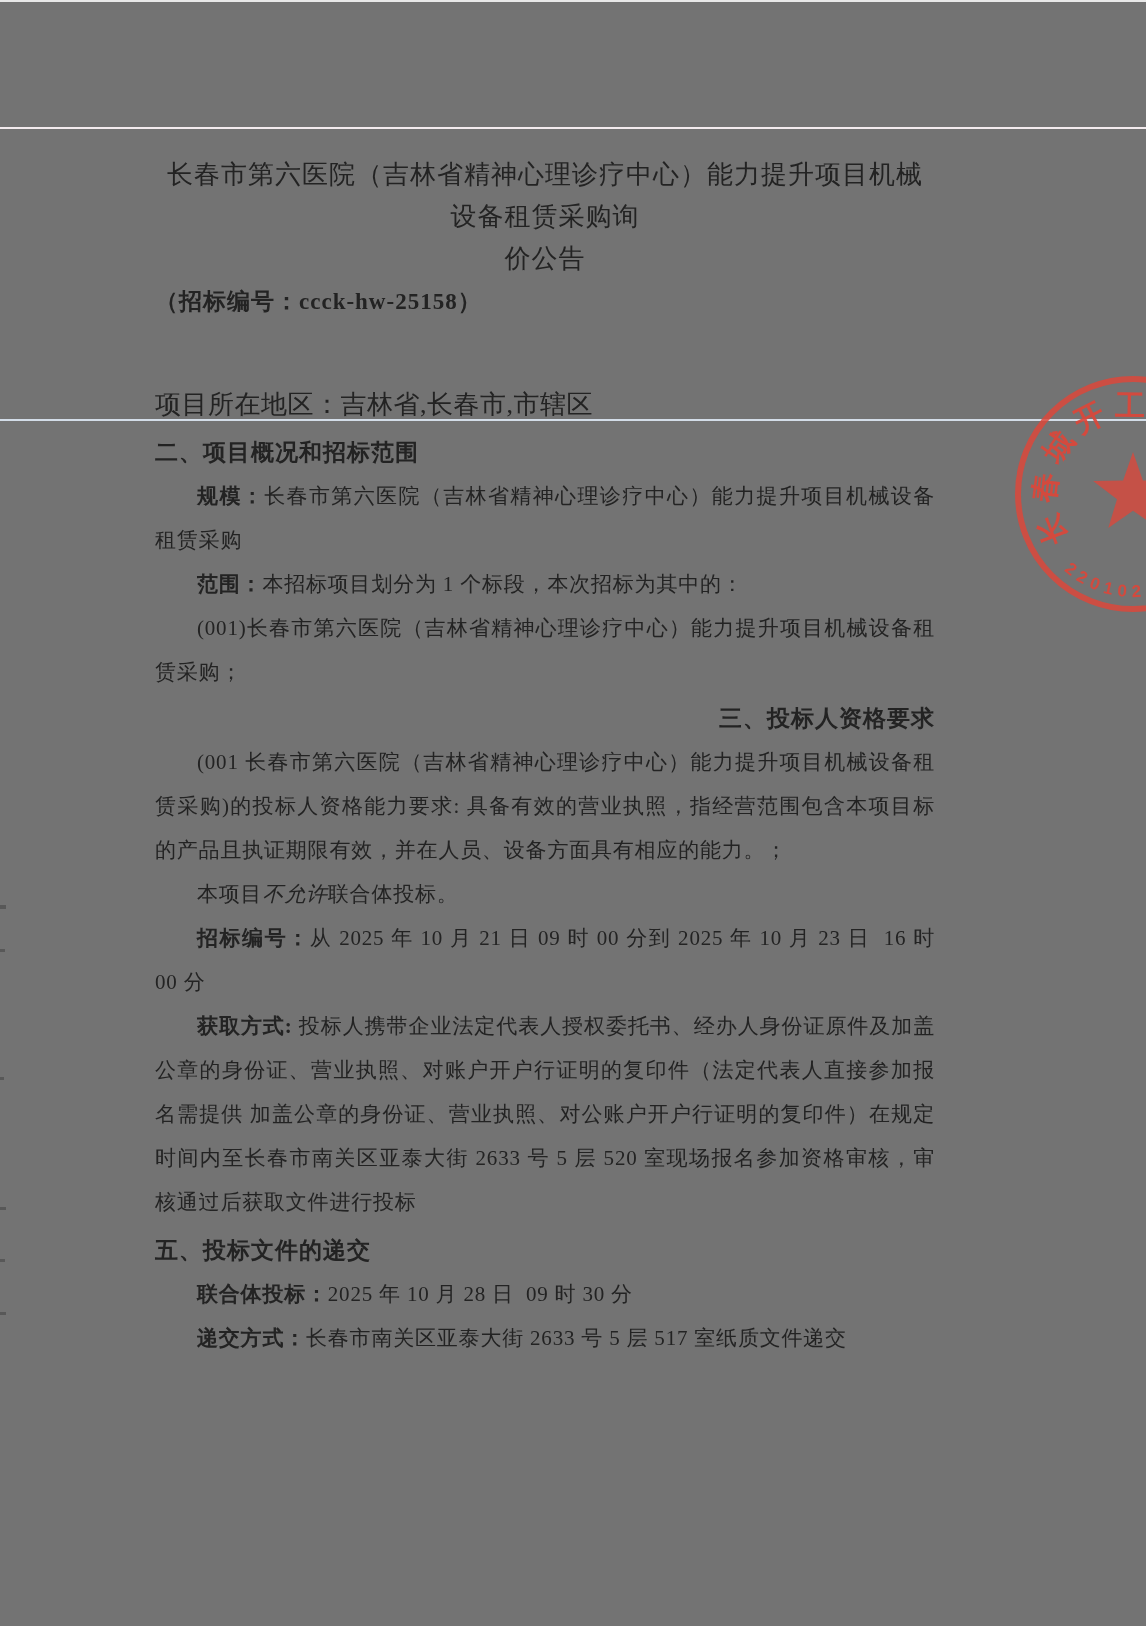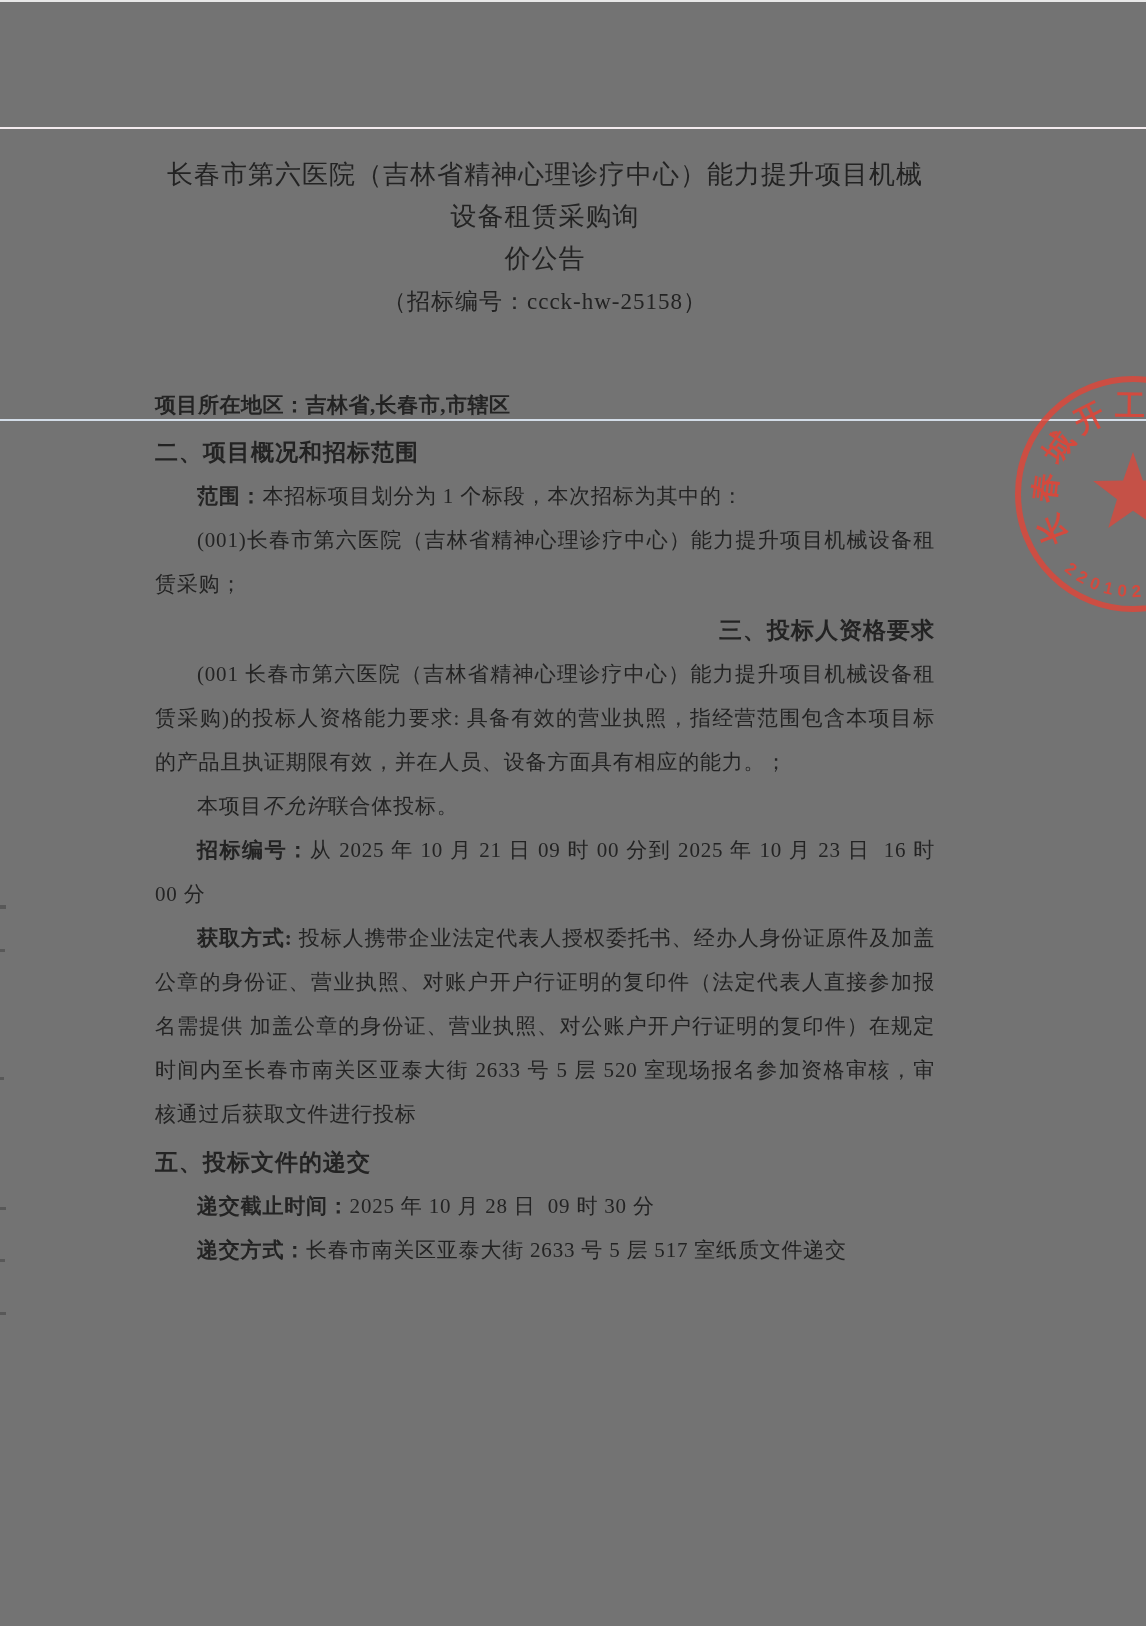--- a/index.html
+++ b/index.html
@@ -14,22 +14,22 @@
   }
   .scanline{position:absolute;left:0;width:100%;pointer-events:none;}
   .scanline.l1{top:125px;height:2px;background:#f3ebee;}
   .scanline.l2{top:417px;height:2px;background:#d3dde8;}
   .content{
     position:absolute;top:0;left:0;
     width:780px;
     padding:0 211px 0 155px;
   }
   .title-block{margin-top:152px;text-align:center;font-size:26px;line-height:42px;letter-spacing:1px;}
-  .bid-line{margin-top:1px;text-align:center;font-size:23px;line-height:42px;letter-spacing:1px;}
-  .location-line{margin-top:60px;font-size:21px;line-height:44px;font-weight:bold;letter-spacing:0.5px;}
+  .bid-line{margin-top:1px;text-align:left;font-size:23px;line-height:42px;letter-spacing:1px;font-weight:bold;}
+  .location-line{margin-top:60px;font-size:26px;line-height:44px;font-weight:normal;letter-spacing:0.5px;}
   p{margin:0;font-size:21px;line-height:44px;letter-spacing:0.8px;text-align:justify;}
   p.indent{text-indent:2em;}
   h2{
     margin:0;font-size:23px;line-height:44px;font-weight:bold;
     font-family:"Liberation Sans","DejaVu Sans",sans-serif;
     letter-spacing:1px;
   }
   .h1x{margin-top:13px;}
   .h2x{margin-top:3px;}
   .h3x{margin-top:2px;text-align:right;}
@@ -66,32 +66,33 @@
       <div>长春市第六医院（吉林省精神心理诊疗中心）能力提升项目机械设备租赁采购询</div>
       <div>价公告</div>
     </div>
 
     <div class="bid-line">（招标编号：ccck-hw-25158）</div>
 
     <div class="location-line">项目所在地区：吉林省,长春市,市辖区</div>
 
 
     <h2 class="h2x">二、项目概况和招标范围</h2>
+    <p class="indent"><span class="lbl">规模：</span><span class="val">长春市第六医院（吉林省精神心理诊疗中心）能力提升项目机械设备租赁采购</span></p>
     <p class="indent"><span class="lbl">范围：</span><span class="val">本招标项目划分为 1 个标段，本次招标为其中的：</span></p>
     <p class="indent">(001)长春市第六医院（吉林省精神心理诊疗中心）能力提升项目机械设备租赁采购；</p>
 
     <h2 class="h3x">三、投标人资格要求</h2>
     <p class="indent">(001 长春市第六医院（吉林省精神心理诊疗中心）能力提升项目机械设备租赁采购)的投标人资格能力要求: 具备有效的营业执照，指经营范围包含本项目标的产品且执证期限有效，并在人员、设备方面具有相应的能力。；</p>
     <p class="indent"><span class="val">本项目</span><span class="em-italic">不允许</span><span class="val">联合体投标。</span></p>
 
     <p class="indent"><span class="lbl">招标编号：</span><span class="val">从 2025 年 10 月 21 日 09 时 00 分到 2025 年 10 月 23 日  16 时 00 分</span></p>
     <p class="indent"><span class="lbl">获取方式:</span><span class="val"> 投标人携带企业法定代表人授权委托书、经办人身份证原件及加盖公章的身份证、营业执照、对账户开户行证明的复印件（法定代表人直接参加报名需提供 加盖公章的身份证、营业执照、对公账户开户行证明的复印件）在规定时间内至长春市南关区亚泰大街 2633 号 5 层 520 室现场报名参加资格审核，审核通过后获取文件进行投标</span></p>
 
     <h2 class="h5x">五、投标文件的递交</h2>
-    <p class="indent"><span class="lbl">递交截止时间：</span><span class="val">2025 年 10 月 28 日  09 时 30 分</span></p>
+    <p class="indent"><span class="lbl">联合体投标：</span><span class="val">2025 年 10 月 28 日  09 时 30 分</span></p>
     <p class="indent"><span class="lbl">递交方式：</span><span class="val">长春市南关区亚泰大街 2633 号 5 层 517 室纸质文件递交</span></p>
 
   </div>
 
   <svg class="seal" width="250" height="250" viewBox="-125 -125 250 250">
     <defs>
       <path id="arcTop" d="M -63.9 44.8 A 78 78 0 1 1 63.9 44.8" fill="none"></path>
       <path id="arcBottom" d="M -78.9 66.2 A 103 103 0 0 0 78.9 66.2" fill="none"></path>
     </defs>
     <circle cx="0" cy="0" r="115" fill="none" stroke="#de4639" stroke-width="6" opacity="0.92"></circle>

